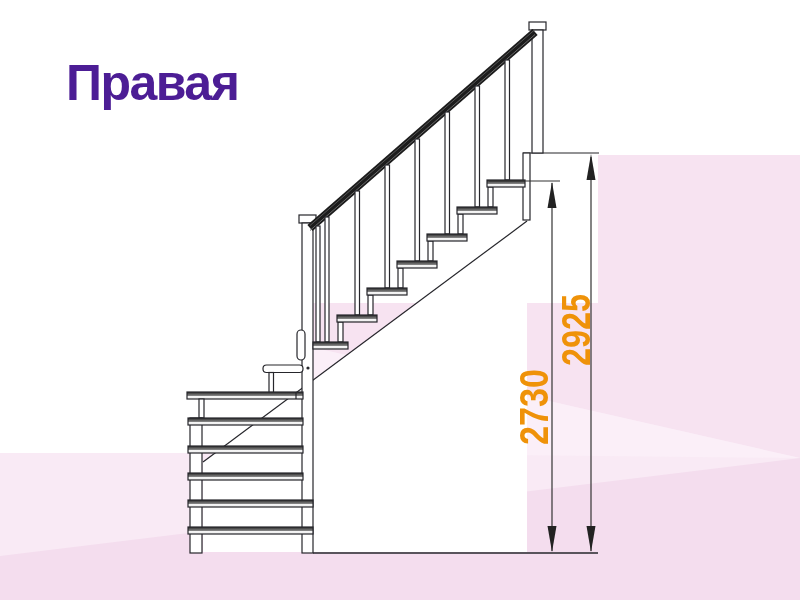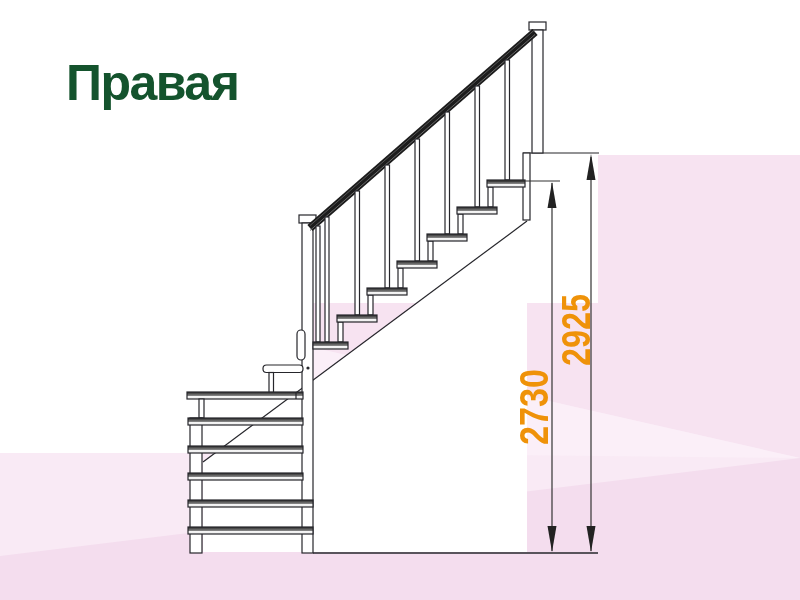--- a/index.html
+++ b/index.html
@@ -3,21 +3,21 @@
 <meta charset="utf-8">
 <style>
   html,body{margin:0;padding:0;}
   body{
     width:800px;height:600px;position:relative;overflow:hidden;
     background:#ffffff;font-family:"Liberation Sans","DejaVu Sans",sans-serif;
   }
   .stage{position:absolute;inset:0;width:800px;height:600px;}
   .title{
     position:absolute;left:66px;top:58px;
-    font-size:50px;font-weight:bold;color:#14532d;
+    font-size:50px;font-weight:bold;color:#4c1d95;
     letter-spacing:-1.5px;line-height:1;
   }
   svg{position:absolute;left:0;top:0;}
   .dim-label{
     font-family:"Liberation Sans","DejaVu Sans",sans-serif;
     font-weight:bold;font-size:40px;
   }
 </style>
 </head>
 <body>

